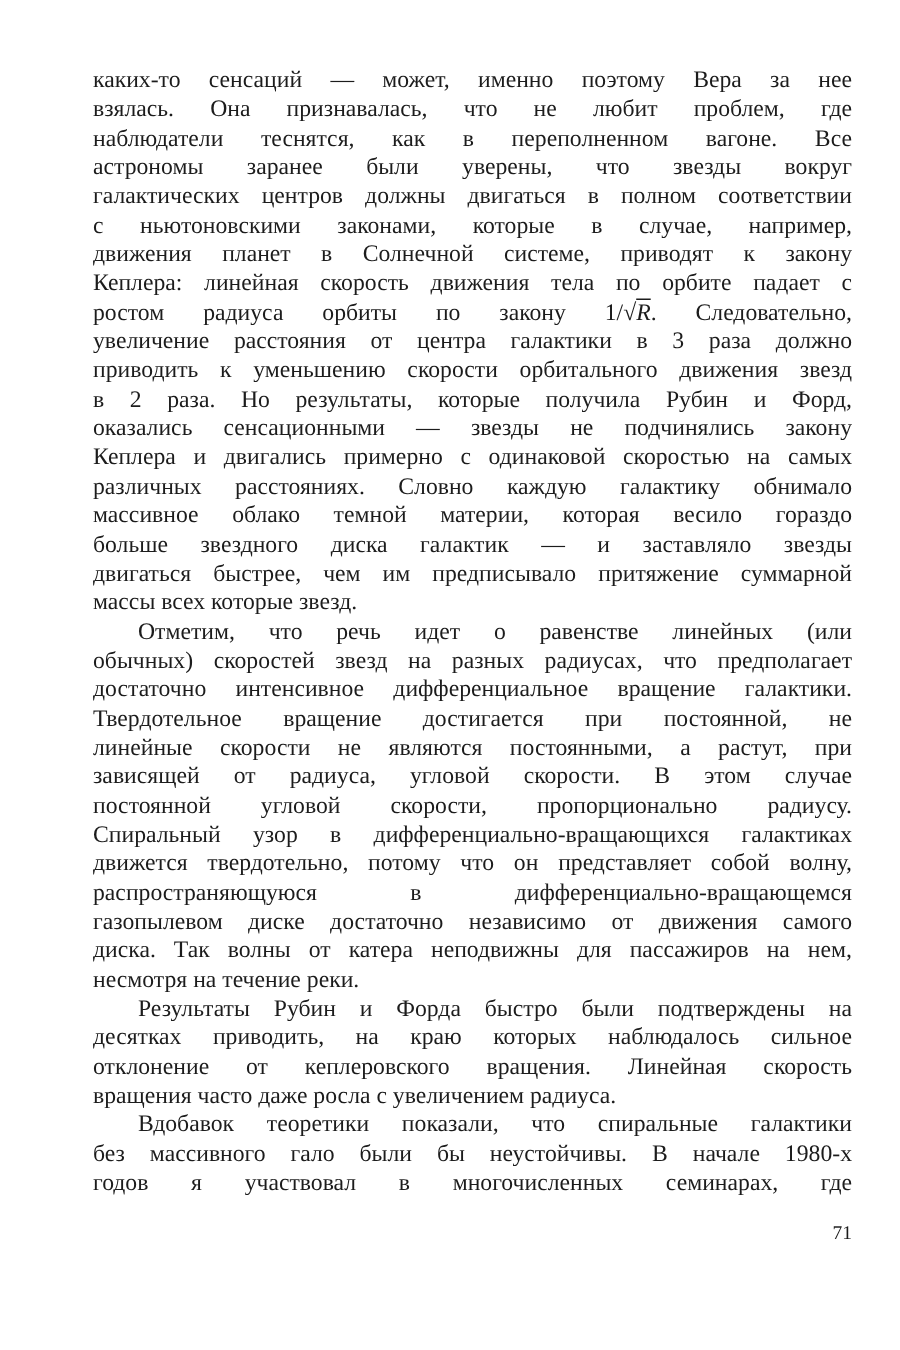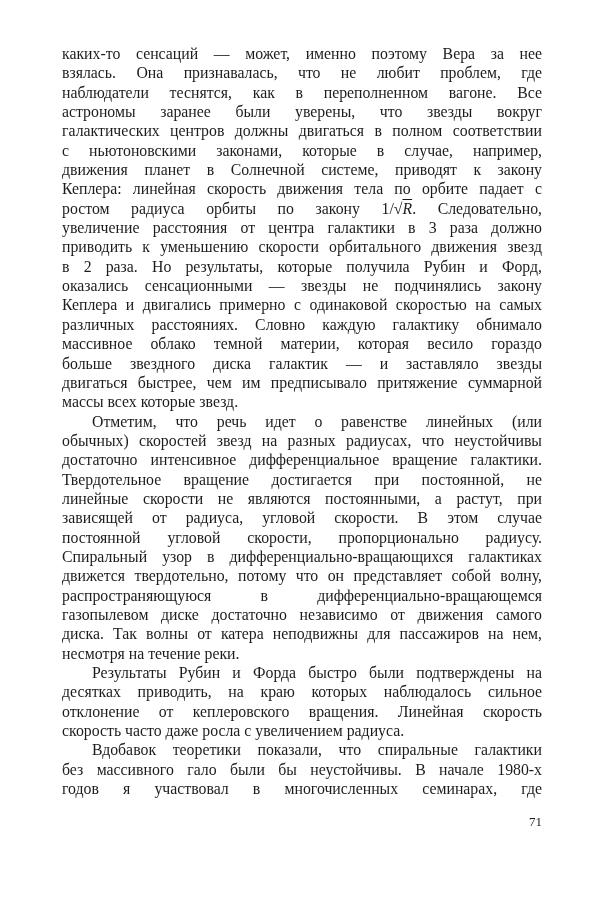--- a/index.html
+++ b/index.html
@@ -9,21 +9,21 @@
   }
   body {
     width: 600px;
     height: 900px;
     overflow: hidden;
   }
   .book-page {
     box-sizing: border-box;
     width: 600px;
     height: 742px;
-    padding: 44px 58px 0 62px;
+    padding: 44px 32px 0 62px;
     background: #ffffff;
     font-family: "Liberation Serif", "DejaVu Serif", serif;
     color: #1c1c1c;
   }
   .text-block {
     width: 100%;
   }
   .paragraph {
     margin: 0;
     padding: 0;
@@ -73,38 +73,38 @@
         <div class="line">оказались сенсационными — звезды не подчинялись закону</div>
         <div class="line">Кеплера и двигались примерно с одинаковой скоростью на самых</div>
         <div class="line">различных расстояниях. Словно каждую галактику обнимало</div>
         <div class="line">массивное облако темной материи, которая весило гораздо</div>
         <div class="line">больше звездного диска галактик — и заставляло звезды</div>
         <div class="line">двигаться быстрее, чем им предписывало притяжение суммарной</div>
         <div class="line end">массы всех которые звезд.</div>
       </div>
       <div class="paragraph">
         <div class="line indent">Отметим, что речь идет о равенстве линейных (или</div>
-        <div class="line">обычных) скоростей звезд на разных радиусах, что неустойчивы</div>
+        <div class="line">обычных) скоростей звезд на разных радиусах, что предполагает</div>
         <div class="line">достаточно интенсивное дифференциальное вращение галактики.</div>
         <div class="line">Твердотельное вращение достигается при постоянной, не</div>
         <div class="line">линейные скорости не являются постоянными, а растут, при</div>
         <div class="line">зависящей от радиуса, угловой скорости. В этом случае</div>
         <div class="line">постоянной угловой скорости, пропорционально радиусу.</div>
         <div class="line">Спиральный узор в дифференциально-вращающихся галактиках</div>
         <div class="line">движется твердотельно, потому что он представляет собой волну,</div>
         <div class="line">распространяющуюся в дифференциально-вращающемся</div>
         <div class="line">газопылевом диске достаточно независимо от движения самого</div>
         <div class="line">диска. Так волны от катера неподвижны для пассажиров на нем,</div>
         <div class="line end">несмотря на течение реки.</div>
       </div>
       <div class="paragraph">
         <div class="line indent">Результаты Рубин и Форда быстро были подтверждены на</div>
         <div class="line">десятках приводить, на краю которых наблюдалось сильное</div>
         <div class="line">отклонение от кеплеровского вращения. Линейная скорость</div>
-        <div class="line end">скорость часто даже росла с увеличением радиуса.</div>
+        <div class="line end">вращения часто даже росла с увеличением радиуса.</div>
       </div>
       <div class="paragraph">
         <div class="line indent">Вдобавок теоретики показали, что спиральные галактики</div>
         <div class="line">без массивного гало были бы неустойчивы. В начале 1980-х</div>
         <div class="line">годов я участвовал в многочисленных семинарах, где</div>
       </div>
     </div>
   <div class="page-number">71</div>
 </div>
 

